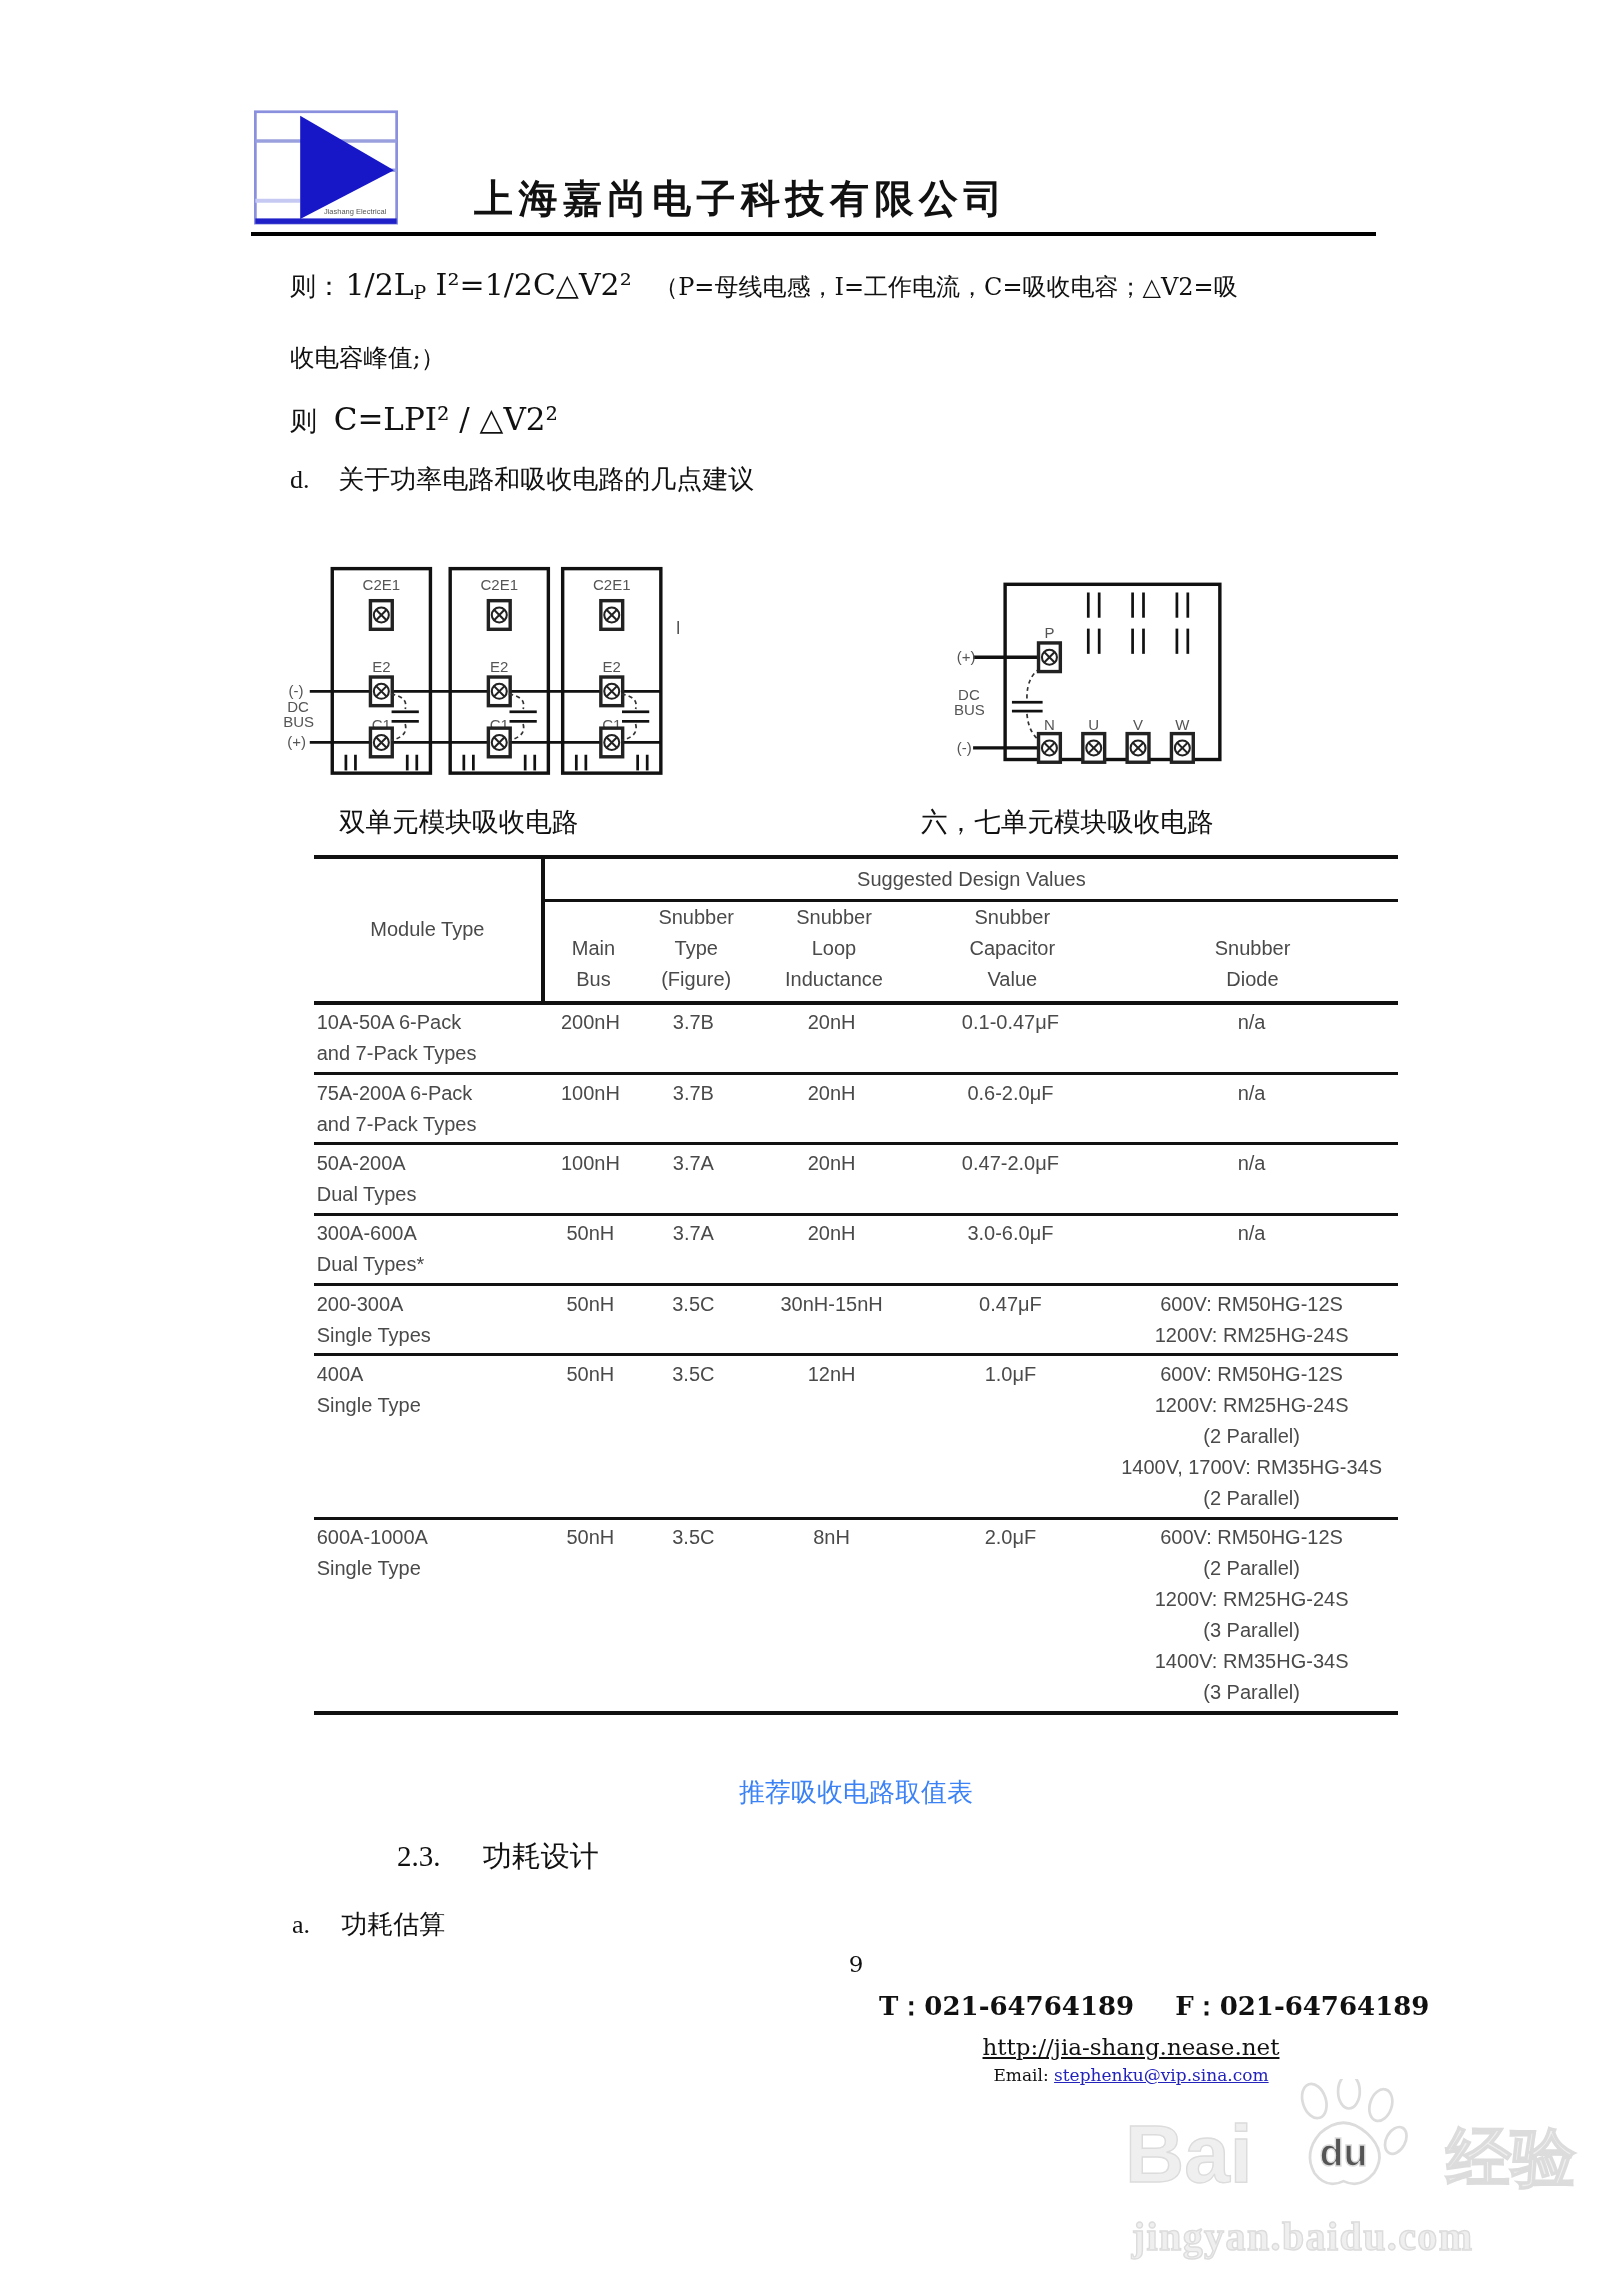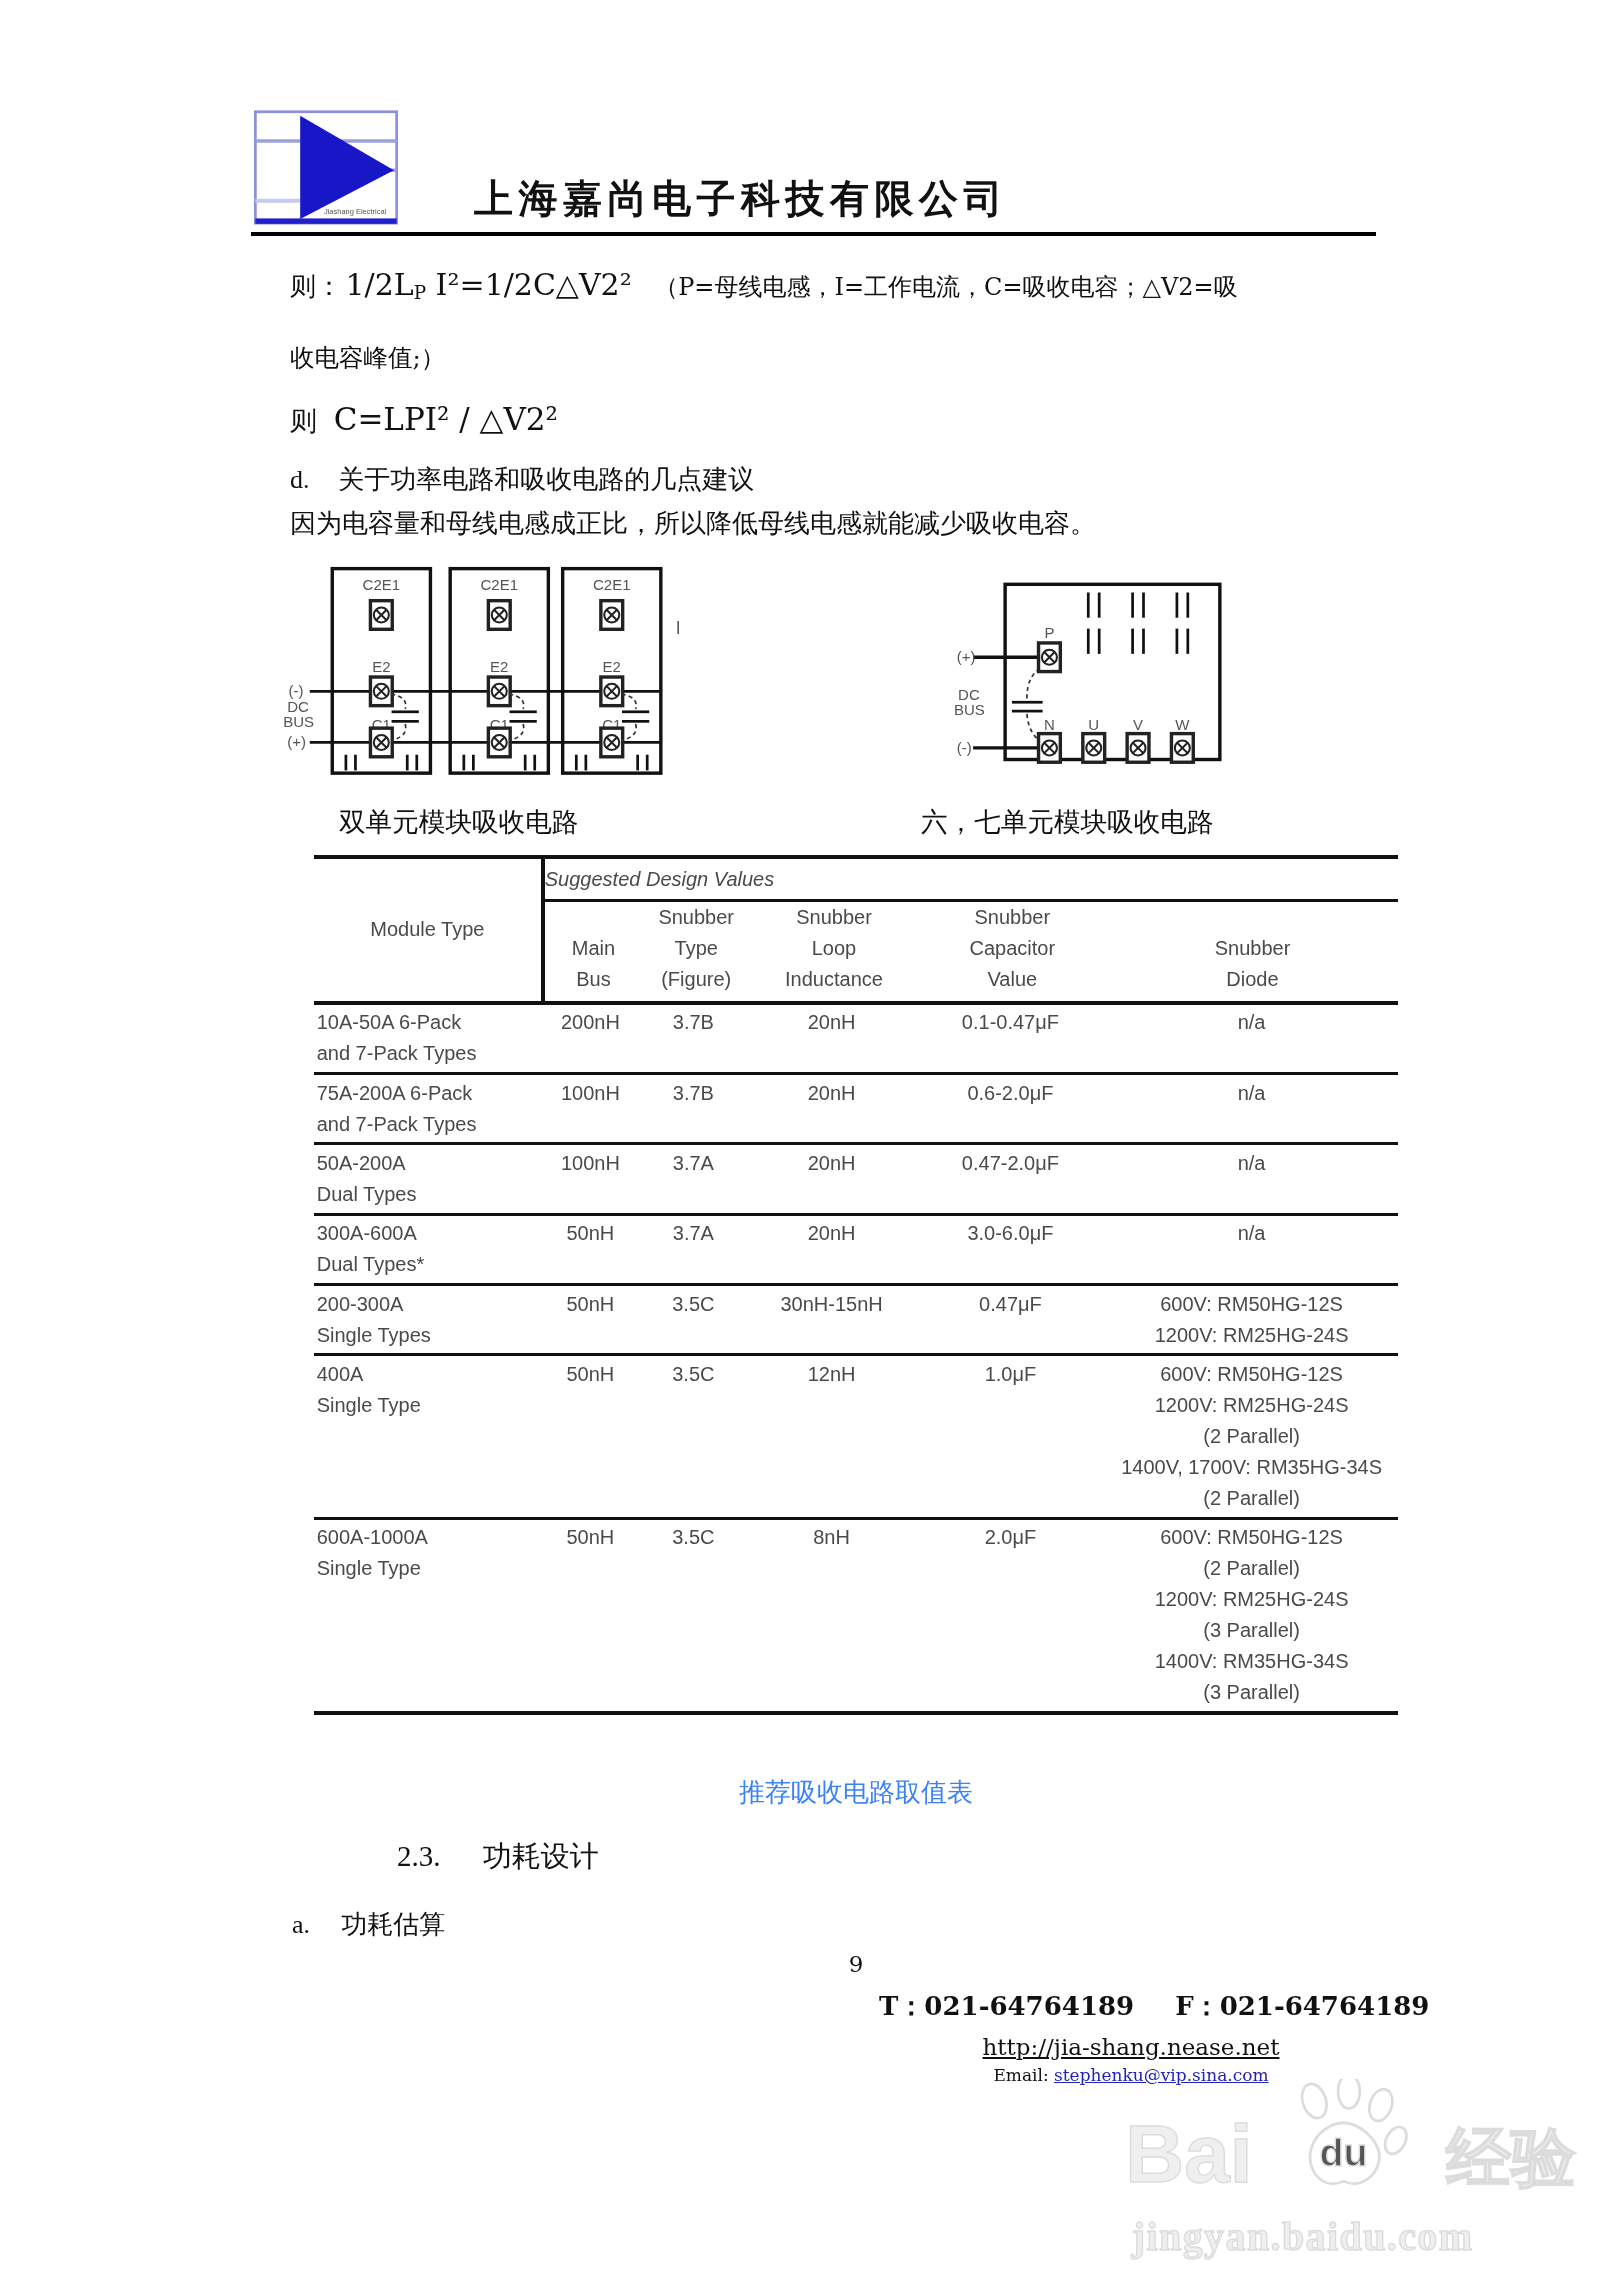--- a/index.html
+++ b/index.html
@@ -32,21 +32,21 @@
   svg text{font-family:"Liberation Sans",sans-serif;fill:#555;}
   #caption-left{left:339px;top:804px;font-size:26.6px;}
   #caption-right{left:921px;top:804px;font-size:26.6px;}
 
   
   #snub-table{left:314px;top:855px;width:1084px;
       font-family:"Liberation Sans",sans-serif;font-size:20px;color:#4a4a4a;}
   .t-head{display:flex;border-top:4.8px solid #111;border-bottom:4.8px solid #111;}
   .t-mod{width:21%;border-right:4.1px solid #111;display:flex;align-items:center;justify-content:center;}
   .t-right{width:79%;}
-  .t-sdv{text-align:left;line-height:40px;border-bottom:3.4px solid #111;font-style:italic;}
+  .t-sdv{text-align:center;line-height:40px;border-bottom:3.4px solid #111;}
   .t-sub{display:grid;grid-template-columns:11.4% 12.7% 19.6% 22.2% 34.1%;padding-bottom:5.5px;}
   .t-sub .cell{display:flex;flex-direction:column;justify-content:flex-end;text-align:center;
       white-space:pre-line;line-height:31px;}
   .t-row{display:grid;grid-template-columns:21% 9% 10% 15.5% 17.5% 27%;
       border-bottom:3.4px solid #111;padding:2.7px 0;}
   .t-row:last-child{border-bottom:4.8px solid #111;}
   .t-row div{white-space:pre-line;line-height:31px;text-align:center;}
   .t-row .m{text-align:left;padding-left:2.7px;}
   #table-caption{left:314px;top:1775px;width:1084px;text-align:center;font-size:26px;color:#3b82f6;
       font-family:"DejaVu Serif",serif;}
@@ -98,21 +98,20 @@
   </div>
   <div id="f-line2" class="abs bodyline">收电容峰值;）</div>
   <div id="f-line3" class="abs bodyline">
     <span class="zh">则</span>
     <span>C=LPI² / △V2²</span>
   </div>
   <div id="item-d" class="abs bodyline">
     <span class="d-label">d.</span>
     <span>关于功率电路和吸收电路的几点建议</span>
   </div>
-  <div id="item-d-note" class="abs bodyline">因为电容量和母线电感成正比，所以降低母线电感就能减少吸收电容。</div>
 
   <svg id="diag-left" class="abs" viewBox="0 0 720 355">
     <defs>
       <g id="term">
         <rect x="-16" y="-21" width="32" height="42" fill="#fff" stroke="#222" stroke-width="5"></rect>
         <circle cx="0" cy="0" r="11" fill="none" stroke="#222" stroke-width="3"></circle>
         <line x1="-8" y1="-8" x2="8" y2="8" stroke="#222" stroke-width="3"></line>
         <line x1="-8" y1="8" x2="8" y2="-8" stroke="#222" stroke-width="3"></line>
       </g>
     </defs>

